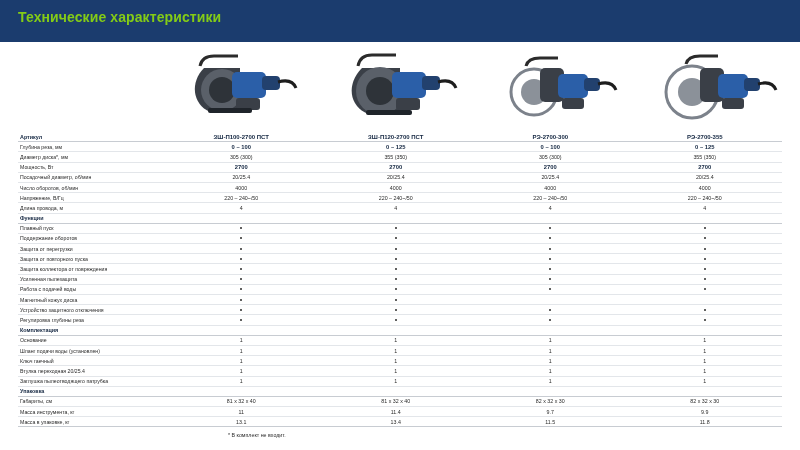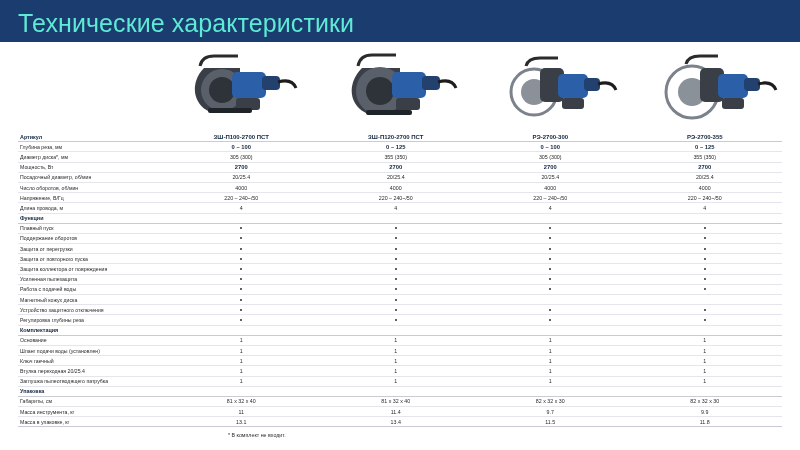--- a/index.html
+++ b/index.html
@@ -12,21 +12,21 @@
   }
   .page{position:relative;width:800px;height:450px;}
 
   
   .header{
     position:absolute;left:0;top:0;width:800px;height:42px;
     background:#1b3c6e;
   }
   .header-title{
     position:absolute;left:18px;top:9px;
-    font-size:25px;font-weight:normal;color:#5eead4;
+    font-size:14px;font-weight:bold;color:#84cc16;
     letter-spacing:0.1px;
   }
 
   
   .products{
     position:absolute;left:160px;top:48px;width:640px;height:82px;
     display:flex;
   }
   .product{
     width:160px;height:82px;position:relative;

